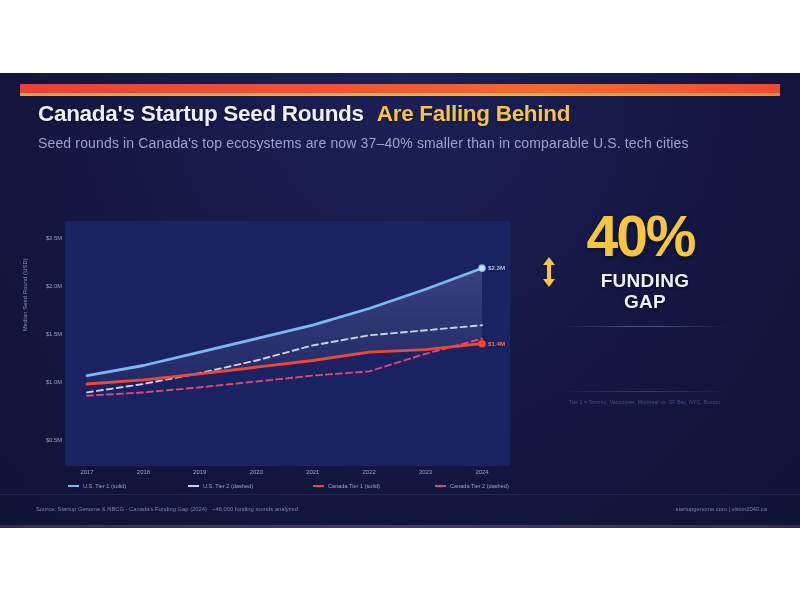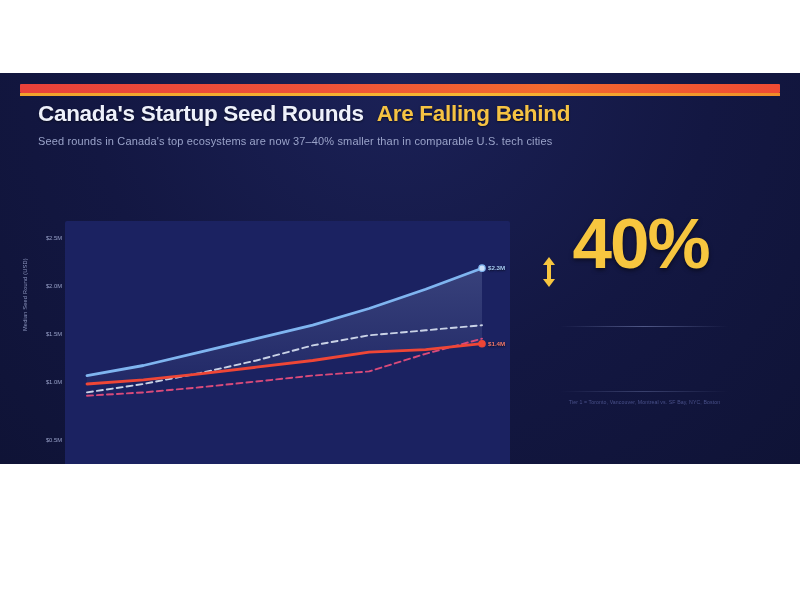--- a/index.html
+++ b/index.html
@@ -3,21 +3,21 @@
 <meta charset="utf-8">
 <title>Canada's Startup Seed Rounds</title>
 <style>
   html,body{margin:0;padding:0;}
   body{
     width:800px;height:600px;background:#ffffff;
     font-family:"Liberation Sans",sans-serif;
     overflow:hidden;
   }
   .poster{
-    position:absolute;left:0;top:73px;width:800px;height:391px;
+    position:absolute;left:0;top:73px;width:800px;height:455px;
     background:#131742;
     background-image:radial-gradient(ellipse at 50% 0%, #1b2157 0%, #131742 55%, #0f1336 100%);
     overflow:hidden;
   }
   
   .accentbar{
     position:absolute;left:20px;top:11px;width:760px;height:9px;
     background:linear-gradient(90deg,#e8413a 0%,#ee5238 40%,#f26a2e 70%,#ef4a33 100%);
     border-radius:1px;
   }
@@ -26,21 +26,21 @@
     background:linear-gradient(90deg,#f0a22c 0%,#f7b733 60%,#ef8c28 100%);
   }
   .headline{
     position:absolute;left:38px;top:28px;
     font-size:22.5px;font-weight:bold;letter-spacing:-.3px;white-space:nowrap;
   }
   .headline .w{color:#eef1fb;text-shadow:0 1px 2px rgba(0,0,0,.55);}
   .headline .g{color:#f6c343;margin-left:13px;text-shadow:0 1px 2px rgba(0,0,0,.55);}
   .subhead{
     position:absolute;left:38px;top:62px;
-    font-size:11px;color:#9aa3c9;letter-spacing:.15px;white-space:nowrap;
+    font-size:14px;color:#9aa3c9;letter-spacing:.15px;white-space:nowrap;
   }
   
   .chartpanel{
     position:absolute;left:65px;top:148px;width:445px;height:245px;
     background:#1b2261;border-radius:2px;
   }
   .ylabel{
     position:absolute;left:22px;top:258px;width:120px;
     transform:rotate(-90deg);transform-origin:0 0;
     font-size:5.6px;color:#8b94bd;letter-spacing:.2px;white-space:nowrap;
@@ -67,21 +67,21 @@
   .legitem{
     position:absolute;top:0;display:flex;align-items:center;gap:4px;
     font-size:5.6px;color:#9aa3c9;white-space:nowrap;
   }
   .swatch{display:inline-block;width:11px;height:0;border-top-width:2px;}
   .sw-solid{border-top-style:solid;}
   .sw-dash{border-top-style:dashed;}
   
   .bignum{
     position:absolute;left:553px;top:135px;width:175px;text-align:center;
-    font-size:71px;font-weight:bold;color:#f7c63f;letter-spacing:-2px;
+    font-size:57px;font-weight:bold;color:#f7c63f;letter-spacing:-2px;
     line-height:1;text-shadow:0 2px 4px rgba(0,0,0,.5);
   }
   .arrowicon{position:absolute;left:540px;top:184px;}
   .gaplabel{
     position:absolute;left:560px;top:198px;width:170px;text-align:center;
     font-size:19px;font-weight:bold;color:#eef1fb;line-height:1.08;
     letter-spacing:.3px;text-shadow:0 1px 3px rgba(0,0,0,.5);
   }
   .divline{
     position:absolute;left:560px;top:253px;width:168px;height:1px;
@@ -196,20 +196,24 @@
   <div class="arrowicon">
     <svg width="18" height="30" viewBox="0 0 18 30">
       <g fill="#f7c63f">
         <polygon points="9,0 15,8 3,8"></polygon>
         <rect x="7" y="7" width="4" height="16"></rect>
         <polygon points="9,30 15,22 3,22"></polygon>
       </g>
     </svg>
   </div>
 
+  <div class="gaplabel">
+    <span>FUNDING</span><br>
+    <span>GAP</span>
+  </div>
 
   <div class="divline"></div>
   <div class="divline2"></div>
   <div class="rightfoot">Tier 1 = Toronto, Vancouver, Montreal vs. SF Bay, NYC, Boston</div>
 
   <div class="footline"></div>
   <div class="src">Source: Startup Genome &amp; NBCG · Canada's Funding Gap (2024) · ~46,000 funding rounds analyzed</div>
   <div class="sites">startupgenome.com  |  vision2040.ca</div>
   <div class="bottomrule"></div>
 </div>

